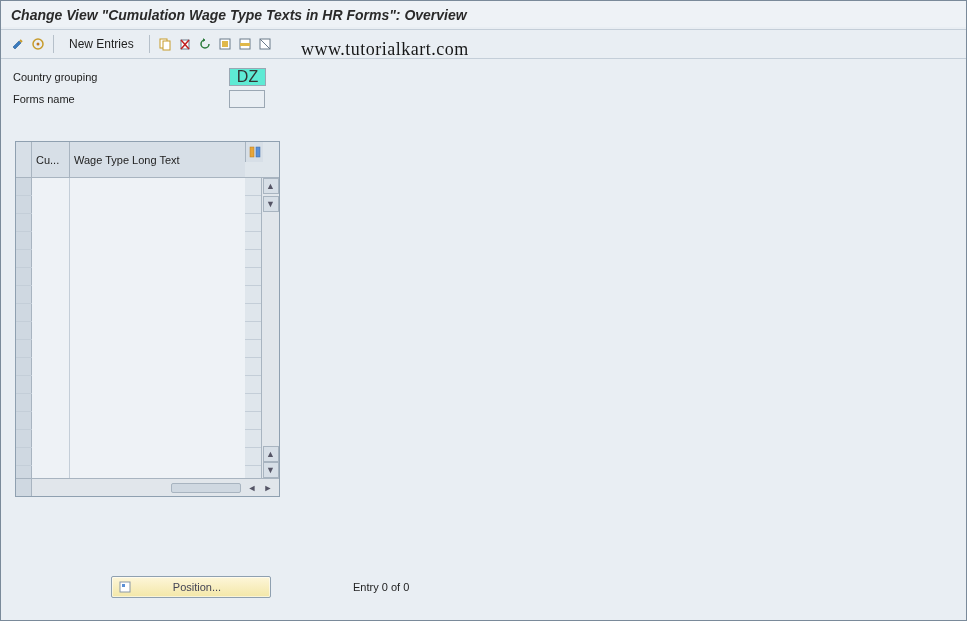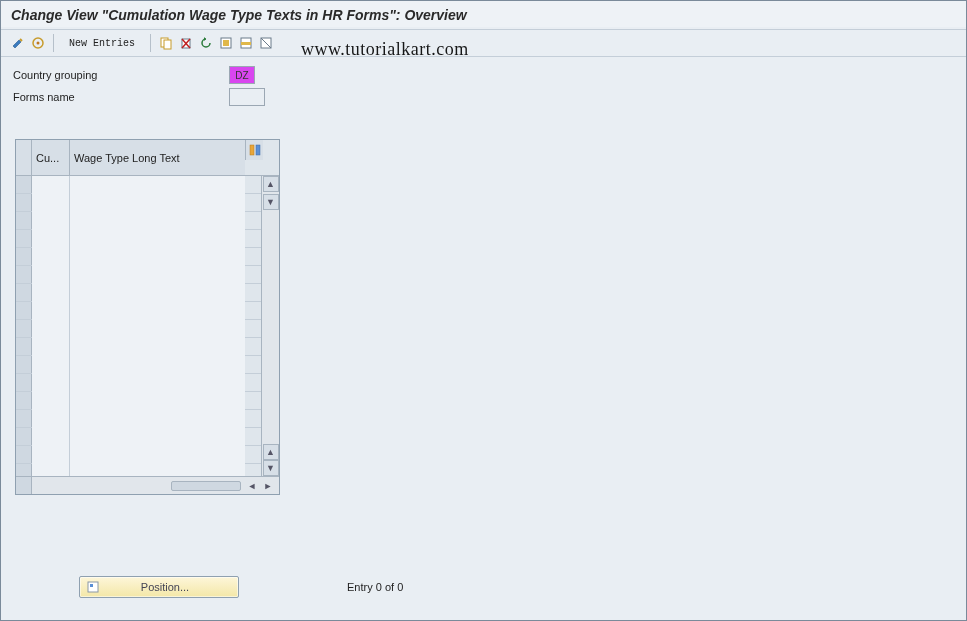--- a/index.html
+++ b/index.html
@@ -42,53 +42,52 @@
       display: flex;
       align-items: center;
       justify-content: center;
       cursor: pointer;
       border: 1px solid transparent;
       border-radius: 2px;
     }
     .tb-sep { width: 1px; height: 18px; background: #b6c0ca; margin: 0 4px; }
     .tb-new {
       padding: 2px 8px;
-      font-size: 10px;
+      font-size: 12px;
       color: #222;
       cursor: pointer;
       border: 1px solid transparent;
       border-radius:2px;
-      font-family:Liberation Mono, monospace;
     }
     .watermark {
       position: absolute;
       left: 300px;
       top: 38px;
       font-size: 18px;
       color: #000000;
       font-family: Georgia, serif;
       letter-spacing: 0.5px;
       pointer-events: none;
       opacity:0.9;
     }
     
     .header-fields {
       padding: 8px 10px 0 10px;
     }
     .hf-row { display: flex; align-items: center; margin-bottom: 2px; height: 20px; gap: 44px; }
     .hf-label { width: 174px; color: #222; padding-left: 2px; }
     .hf-value-box {
-      width: 26px;
+      width: 37px;
       height: 18px;
       border: 1px solid #9ba7b3;
-      background: #d946ef;
+      background: #5eead4;
       display: flex;
       align-items: center;
       justify-content: center;
-      font-size: 10px;
+      font-size: 16px;
       color:#333;
     }
     .hf-value-empty {
       width: 36px;
       height: 18px;
       border: 1px solid #9ba7b3;
       background: #e9eef3;
     }
     
     .table-wrap {
@@ -173,34 +172,34 @@
     
     .footer{
       position:absolute;
       bottom:22px;
       left:0;right:0;
       display:flex;
       align-items:center;
       padding:0 10px;
     }
     .pos-btn{
-      margin-left:68px;
+      margin-left:100px;
       width:160px;
       height:22px;
       border:1px solid #8fa0b0;
       border-radius:2px;
       background:linear-gradient(#fdf6d9,#f3e7a7);
       display:flex;align-items:center;
       cursor:pointer;
       box-shadow: inset 0 0 0 1px #fff8;
     }
     .pos-icon{width:18px;height:18px;margin:0 4px;display:flex;align-items:center;justify-content:center;}
     .pos-label{flex:1;text-align:center;color:#445;padding-right:14px;}
     .entry-text{
-      margin-left:108px;
+      margin-left:82px;
       color:#222;
     }
   </style>
 </head>
 <body>
 
 <div class="title-bar">Change View "Cumulation Wage Type Texts in HR Forms": Overview</div>
 <div class="title-divider"></div>
 
 <div class="toolbar">

